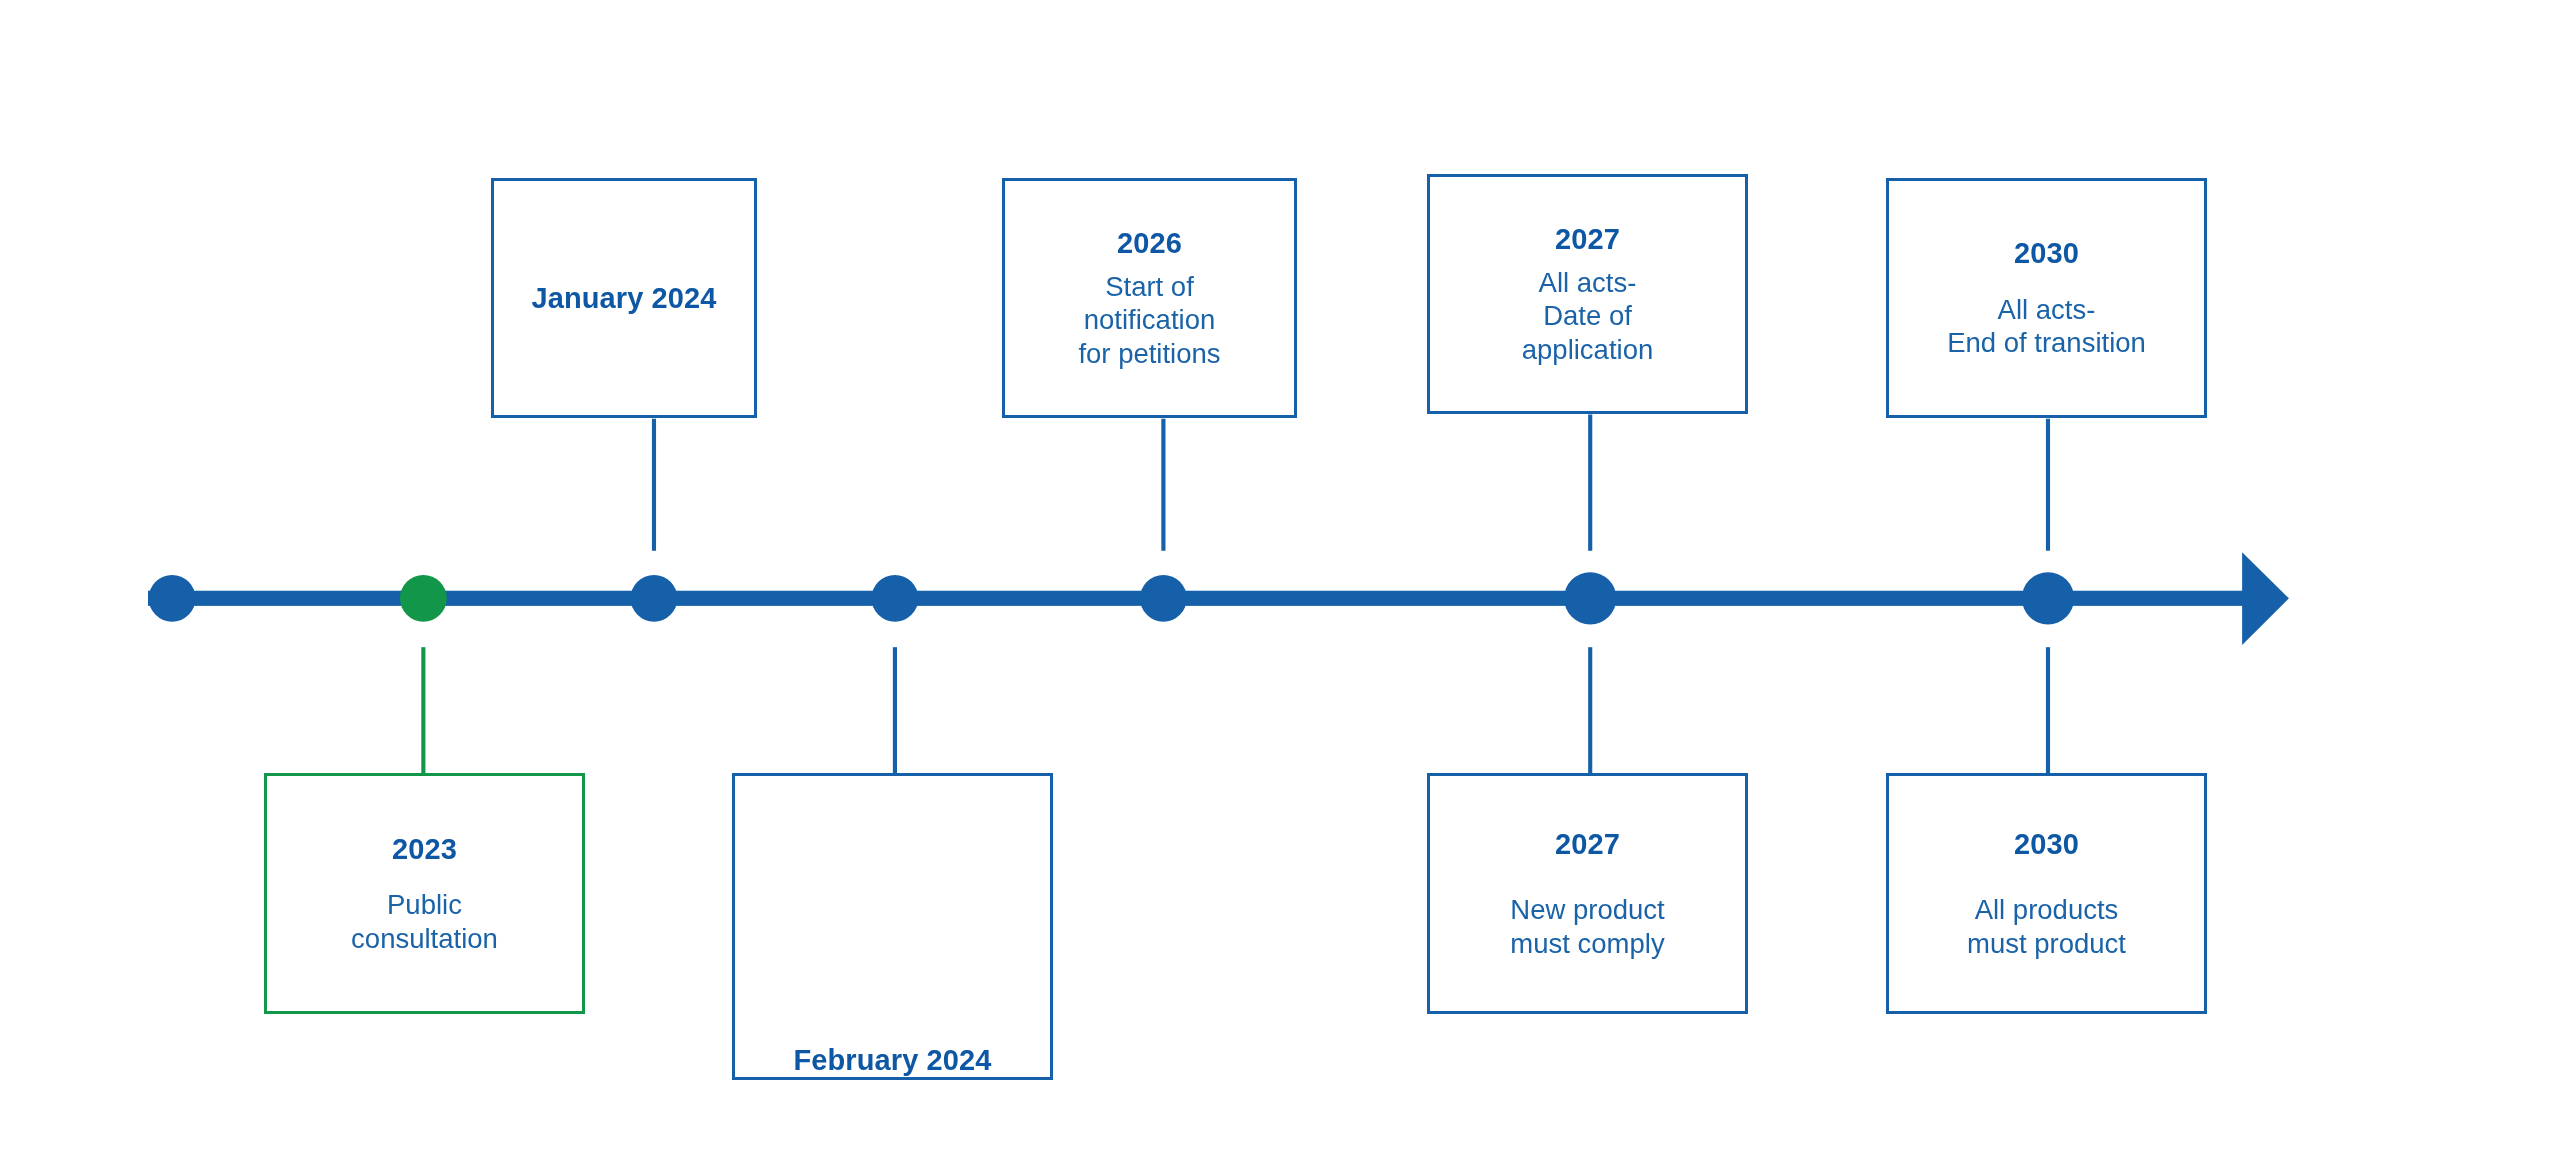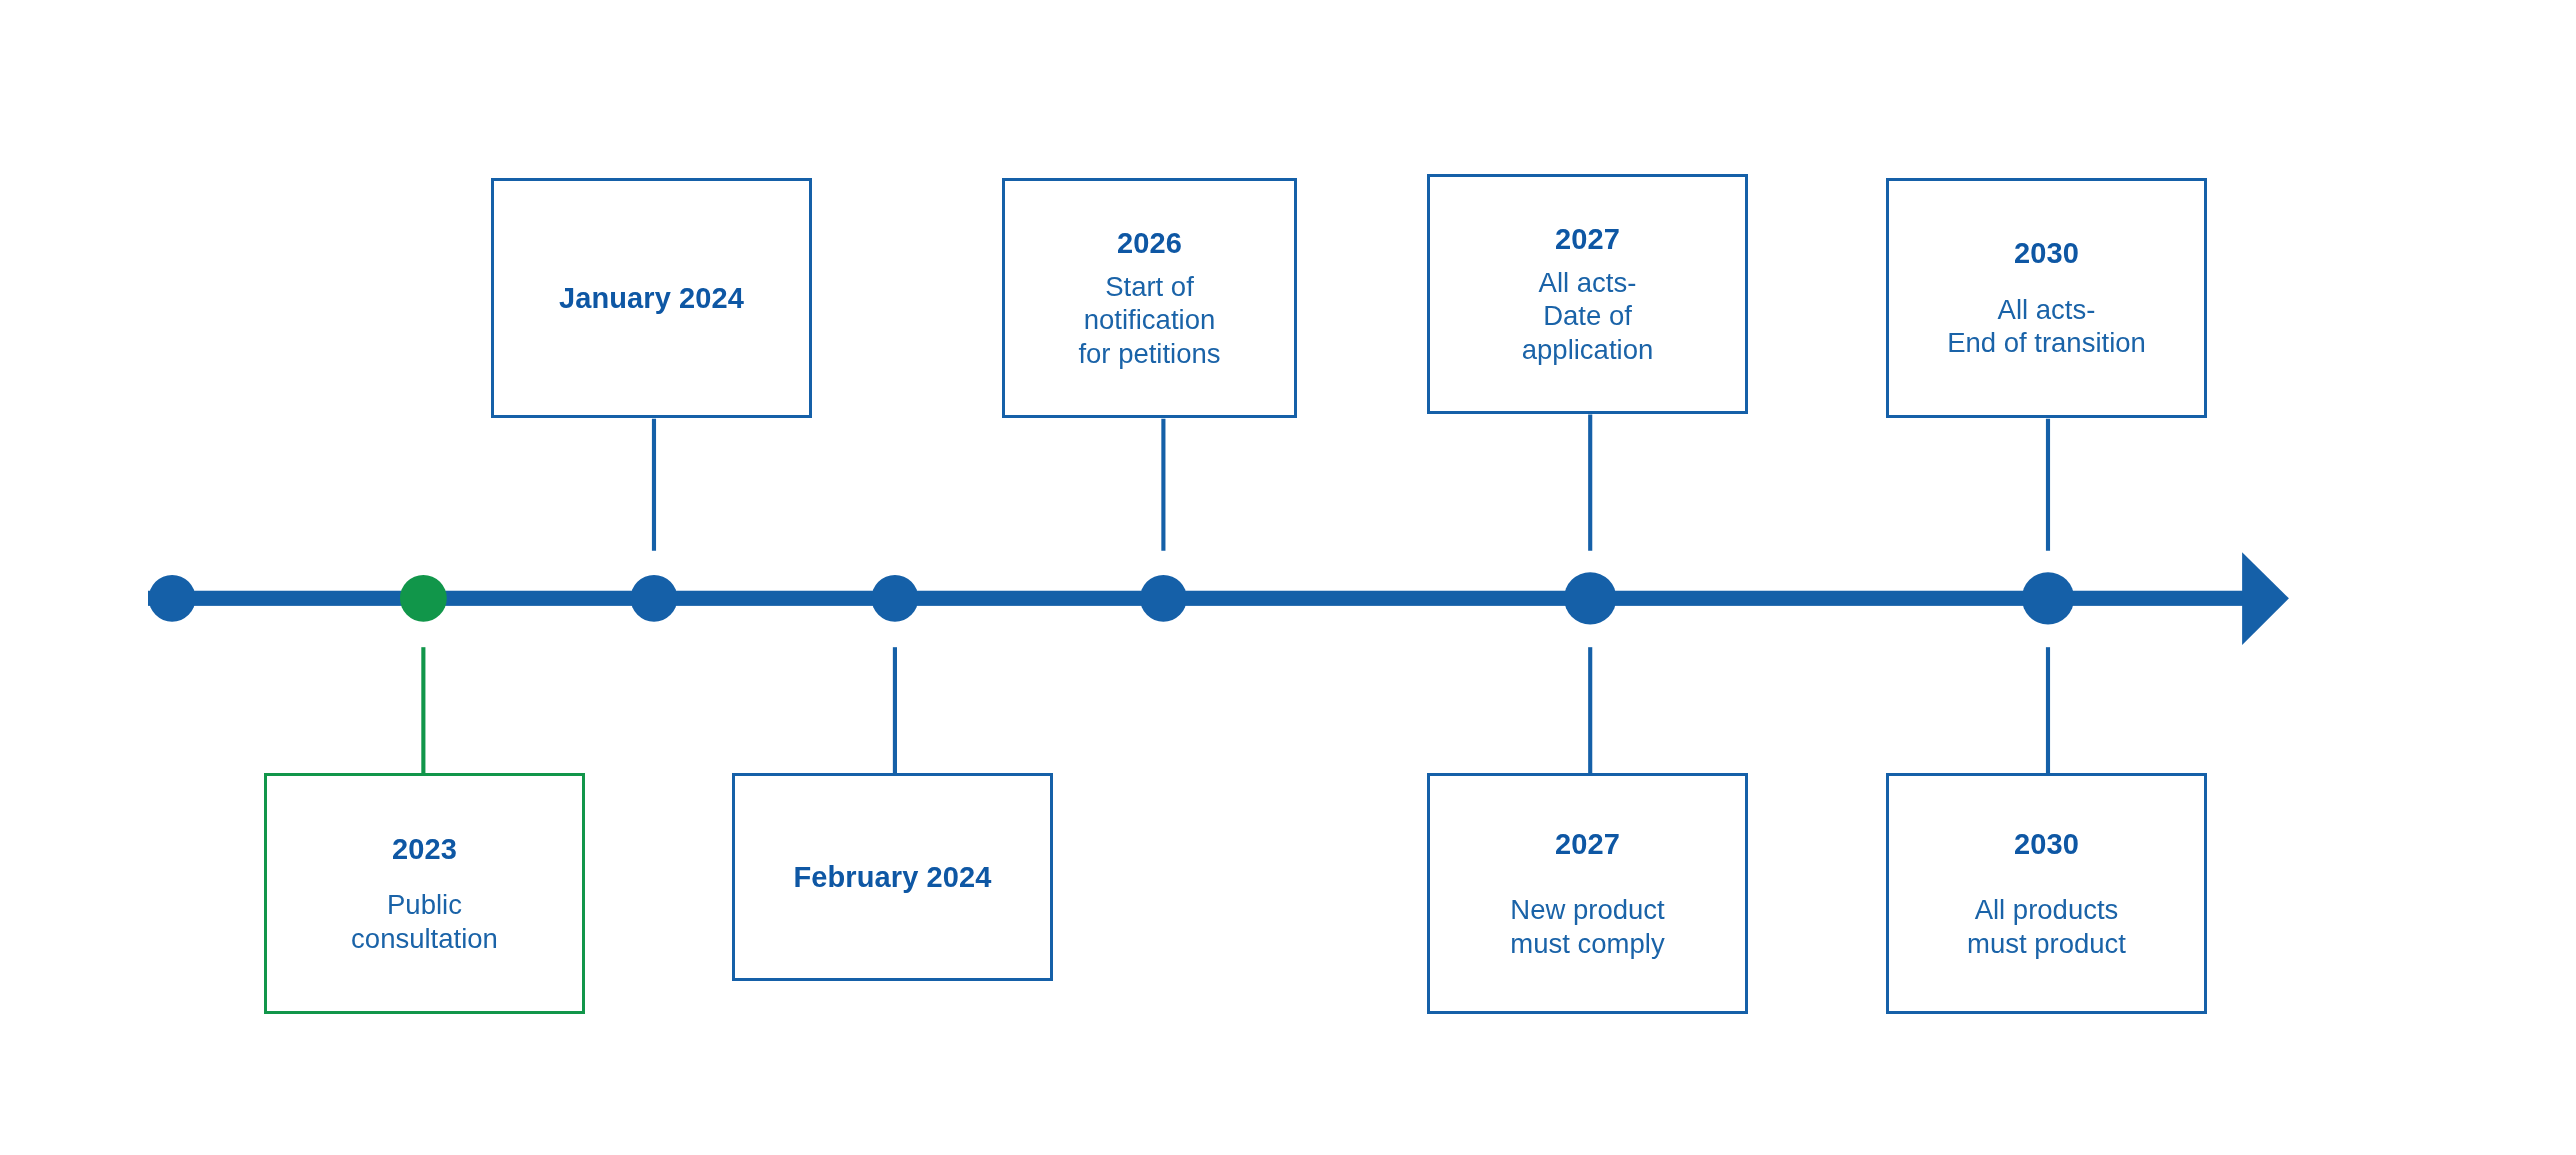--- a/index.html
+++ b/index.html
@@ -84,21 +84,21 @@
 
     <circle cx="250" cy="869" r="34" fill="#1560A8"></circle>
     <circle cx="615" cy="869" r="34" fill="#11964A"></circle>
     <circle cx="950" cy="869" r="34" fill="#1560A8"></circle>
     <circle cx="1300" cy="869" r="34" fill="#1560A8"></circle>
     <circle cx="1690" cy="869" r="34" fill="#1560A8"></circle>
     <circle cx="2310" cy="869" r="38" fill="#1560A8"></circle>
     <circle cx="2975" cy="869" r="38" fill="#1560A8"></circle>
   </svg>
 
-  <div class="box gap-sm" style="left:491px; top:178px; width:321px; height:240px;">
+  <div class="box gap-sm" style="left:491px; top:178px; width:266px; height:240px;">
     <div class="box-year">January 2024</div>
   </div>
 
   <div class="box gap-sm" style="left:1002px; top:178px; width:295px; height:240px;">
     <div class="box-year">2026</div>
     <div class="box-desc">Start of
 notification
 for petitions</div>
   </div>
 
@@ -114,21 +114,21 @@
     <div class="box-desc">All acts-
 End of transition</div>
   </div>
 
   <div class="box green-border gap-md" style="left:264px; top:773px; width:321px; height:241px;">
     <div class="box-year">2023</div>
     <div class="box-desc">Public
 consultation</div>
   </div>
 
-  <div class="box gap-md" style="left:732px; top:773px; width:321px; height:208px;">
+  <div class="box gap-md" style="left:732px; top:773px; width:321px; height:307px;justify-content:flex-end;">
     <div class="box-year">February 2024</div>
   </div>
 
   <div class="box gap-lg" style="left:1427px; top:773px; width:321px; height:241px;">
     <div class="box-year">2027</div>
     <div class="box-desc">New product
 must comply</div>
   </div>
 
   <div class="box gap-lg" style="left:1886px; top:773px; width:321px; height:241px;">

